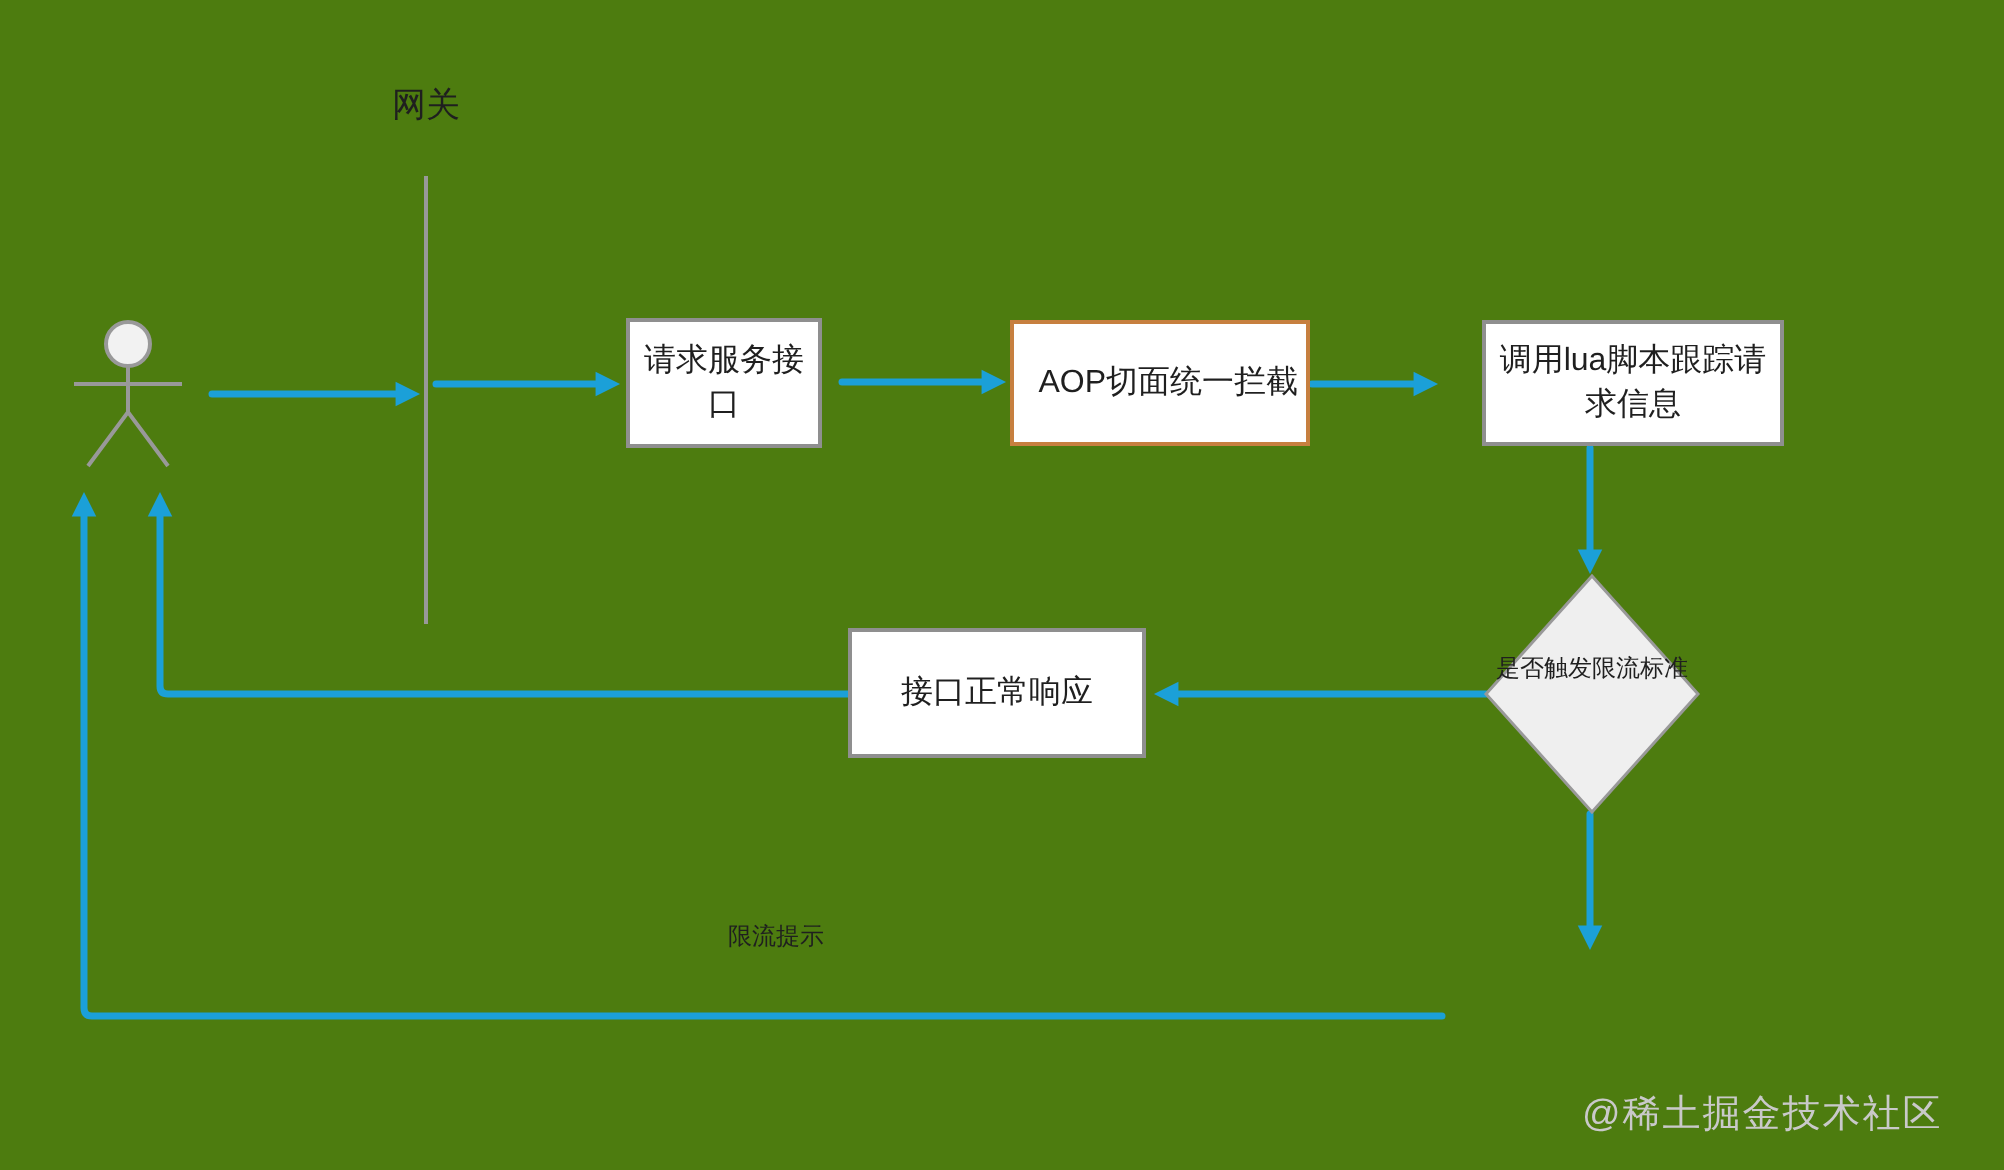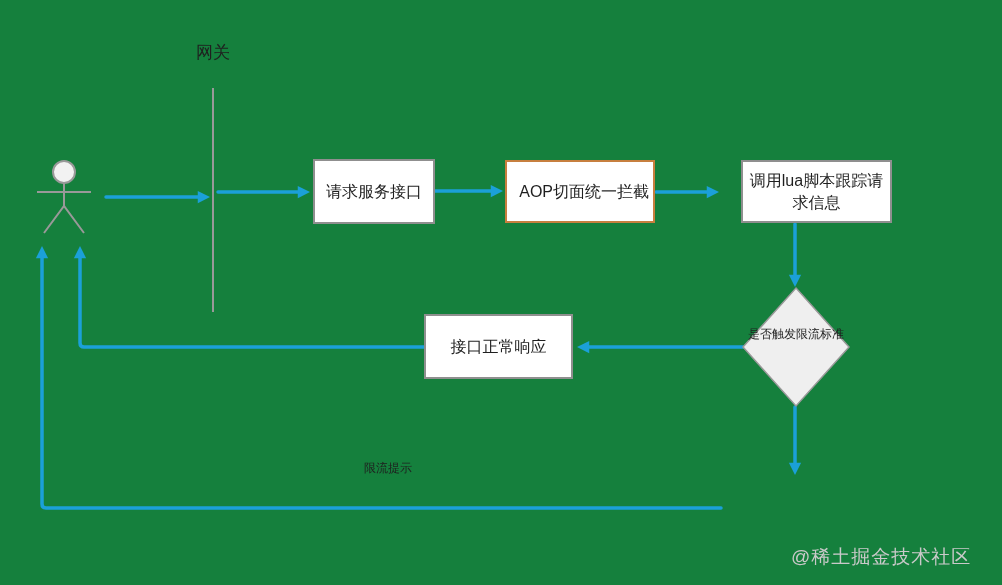--- a/index.html
+++ b/index.html
@@ -5,21 +5,21 @@
   html, body {
     margin: 0;
     padding: 0;
     background: #ffffff;
     font-family: "Liberation Sans", "DejaVu Sans", sans-serif;
   }
   .canvas {
     position: relative;
     width: 1002px;
     height: 585px;
-    background: #15803d;
+    background: #4d7c0f;
     overflow: hidden;
     color: var(--text, #1f1f1f);
   }
   .wires {
     position: absolute;
     left: 0;
     top: 0;
     width: 1002px;
     height: 585px;
   }
@@ -112,21 +112,21 @@
     <path d="M743,347 H588" class="connector" marker-end="url(#arrowhead)"></path>
     <path d="M424,347 L84,347 Q80,347 80,343 L80,257" class="connector" marker-end="url(#arrowhead)"></path>
     <path d="M795,407 V464" class="connector" marker-end="url(#arrowhead)"></path>
     <path d="M721,508 L46,508 Q42,508 42,504 L42,257" class="connector" marker-end="url(#arrowhead)"></path>
 
     <polygon points="796,288 849,347 796,406 743,347" class="diamond-shape"></polygon>
   </svg>
 
   <div class="floating-label gateway-label" style="left:175px; top:42px; width:76px;">网关</div>
 
-  <div class="node" style="left:313px; top:159px; width:122px; height:65px;">
+  <div class="node" style="left:313px; top:159px; width:98px; height:65px;">
     <span>请求服务接口</span>
   </div>
 
   <div class="node aop" style="left:505px; top:160px; width:150px; height:63px;justify-content:flex-end;">
     <span>AOP切面统一拦截</span>
   </div>
 
   <div class="node" style="left:721px; top:160px; width:151px; height:63px;margin-left:20px;">
     <span>调用lua脚本跟踪请求信息</span>
   </div>

